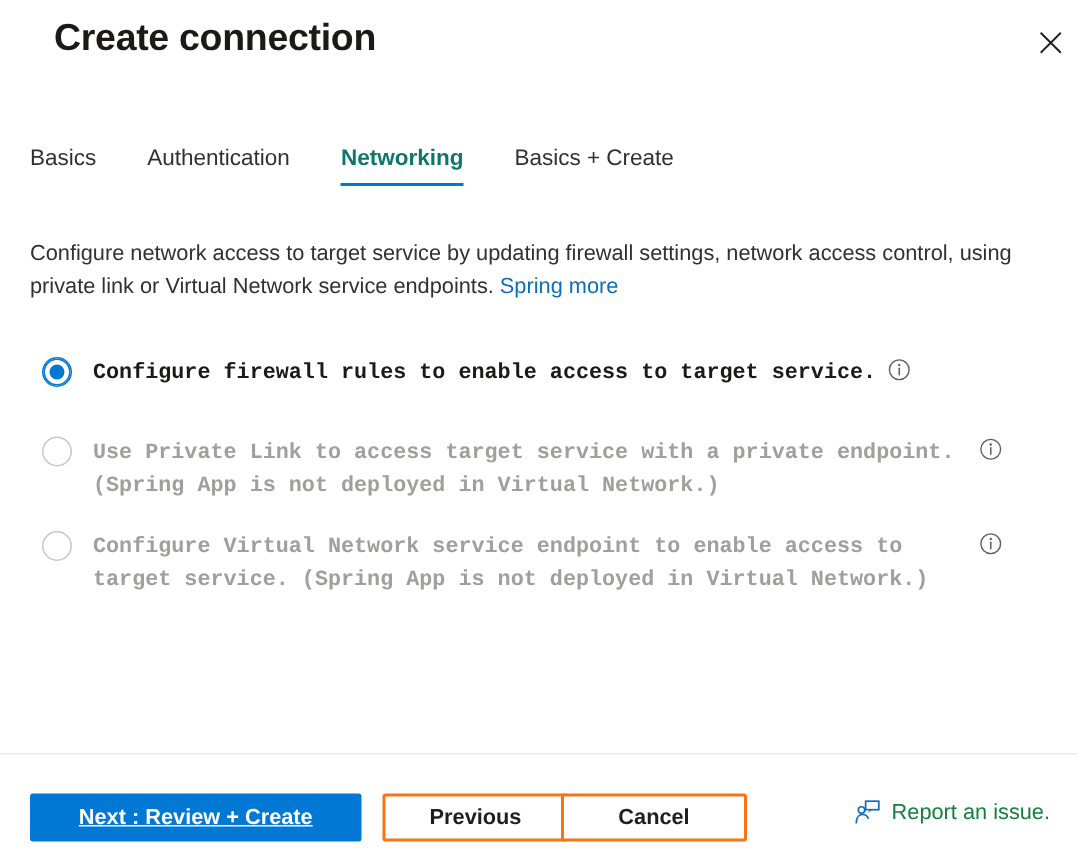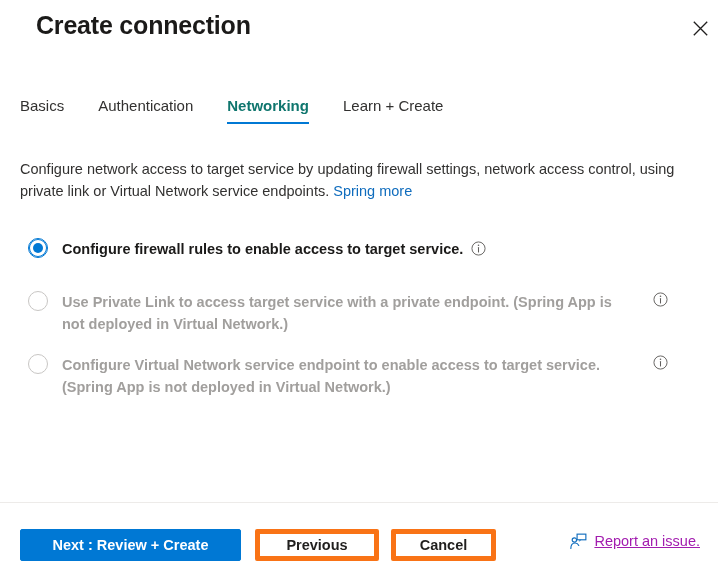--- a/index.html
+++ b/index.html
@@ -98,20 +98,21 @@
     text-decoration: none;
     cursor: pointer;
   }
 
   
   .options {
     position: absolute;
     top: 238px;
     left: 20px;
     width: 662px;
+    font-family: Liberation Mono, monospace;
   }
   .option-row {
     position: relative;
     display: flex;
     align-items: flex-start;
     margin-bottom: 19px;
     min-height: 34px;
   }
   .radio {
     flex: 0 0 auto;
@@ -198,41 +199,41 @@
     padding: 0 16px;
     border-radius: 2px;
     white-space: nowrap;
   }
   .btn-primary {
     left: 20px;
     width: 221px;
     background: #0078d4;
     color: #ffffff;
     border: 1px solid #0078d4;
+    text-decoration: underline;
   }
   .btn-secondary {
     background: #ffffff;
     color: #201f1e;
-    border: 5px solid #f97316;
+    border: 2px solid #f97316;
   }
   .btn-previous { left: 255px; width: 124px; }
-  .btn-cancel   { left: 391px; width: 105px; }
+  .btn-cancel   { left: 374px; width: 124px; }
 
   .report-issue {
     position: absolute;
     right: 18px;
     top: 30px;
     display: flex;
-    align-items: flex-start;
+    align-items: flex-end;
     gap: 7px;
-    color: #a21caf;
+    color: #15803d;
     font-size: 14.5px;
     cursor: pointer;
     white-space: nowrap;
-    text-decoration: underline;
   }
   .report-issue svg { display: block; flex: 0 0 auto; }
 </style>
 </head>
 <body>
 
 <div class="panel-header">
   <div class="panel-title">Create connection</div>
   <button class="close-btn" aria-label="Close">
     <span>
@@ -240,21 +241,21 @@
         <path d="M0.8 0.8 L14.2 14.2 M14.2 0.8 L0.8 14.2" stroke="#201f1e" stroke-width="1.3" fill="none"></path>
       </svg>
     </span>
   </button>
 </div>
 
 <div class="tab-bar">
   <div class="tab">Basics</div>
   <div class="tab">Authentication</div>
   <div class="tab active">Networking</div>
-  <div class="tab">Learn + Create</div>
+  <div class="tab">Basics + Create</div>
 </div>
 
 <div class="description"><span>Configure network access to target service by updating firewall settings, network access control, using private link or Virtual Network service endpoints.</span> <a class="learn-more">Spring more</a></div>
 
 <div class="options">
 
   <div class="option-row">
     <div class="radio checked"></div>
     <div class="option-label"><span>Configure firewall rules to enable access to target service.</span><span class="info-icon">
         <svg width="15" height="15" viewBox="0 0 16 16">

